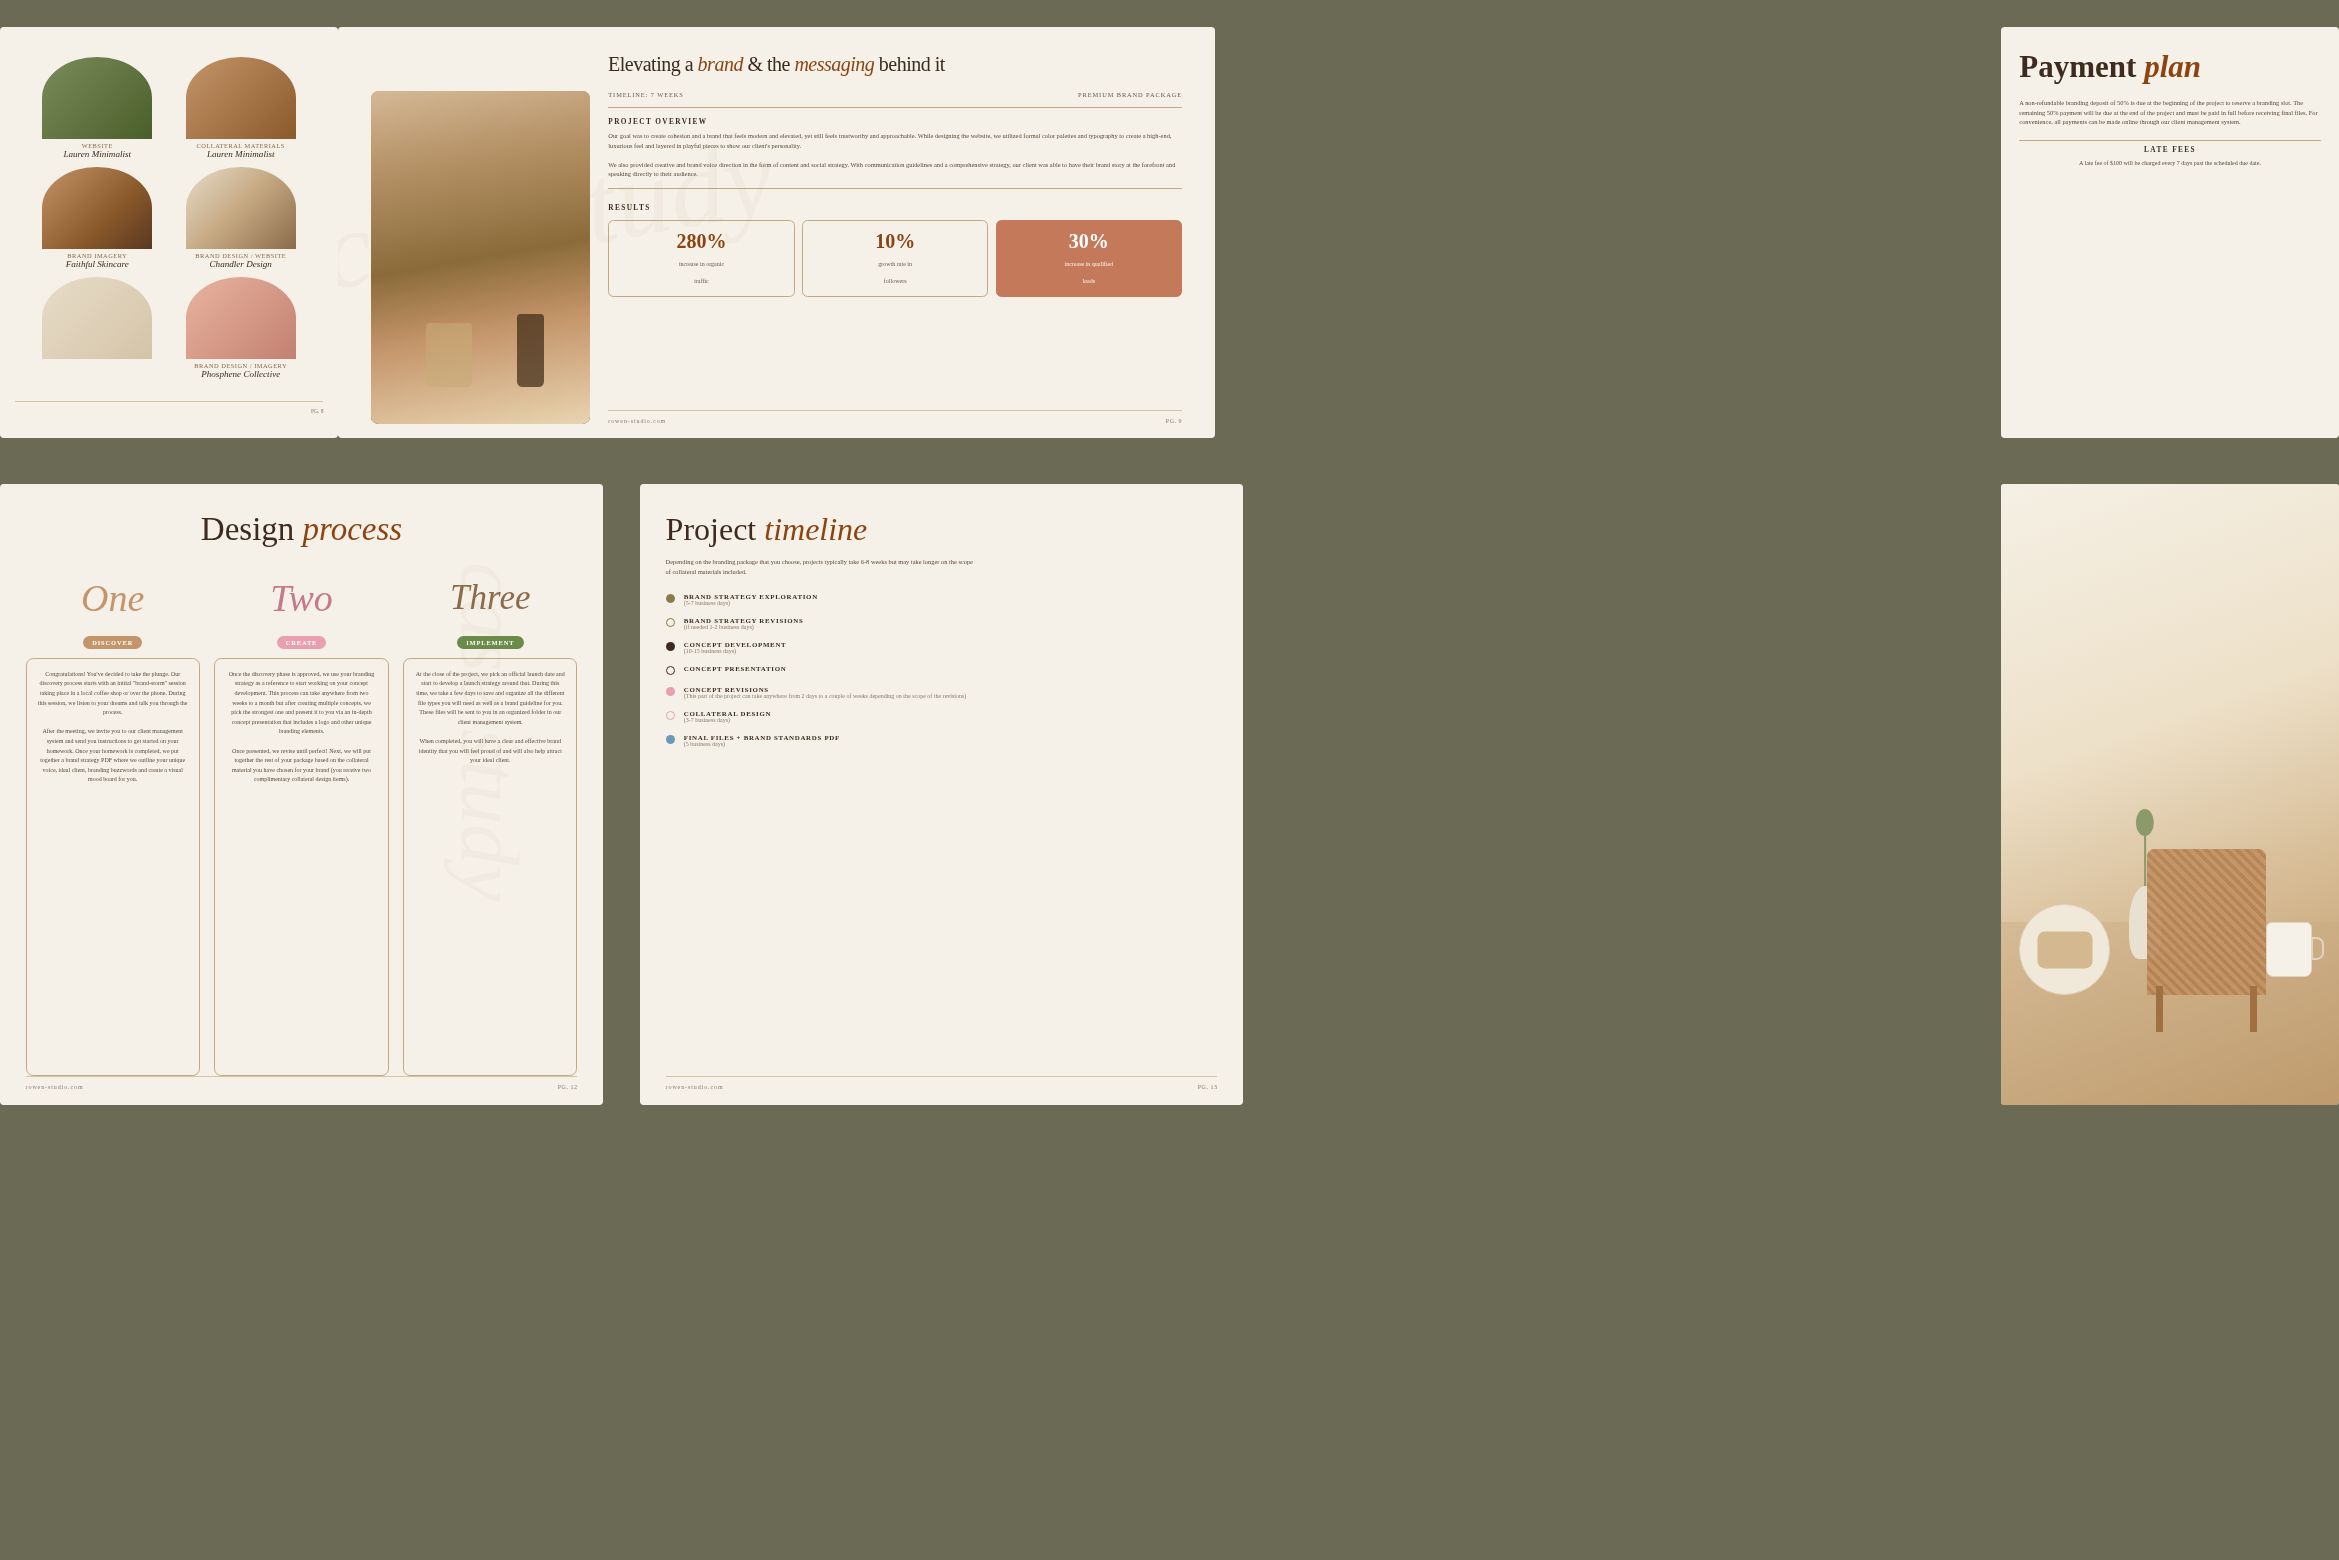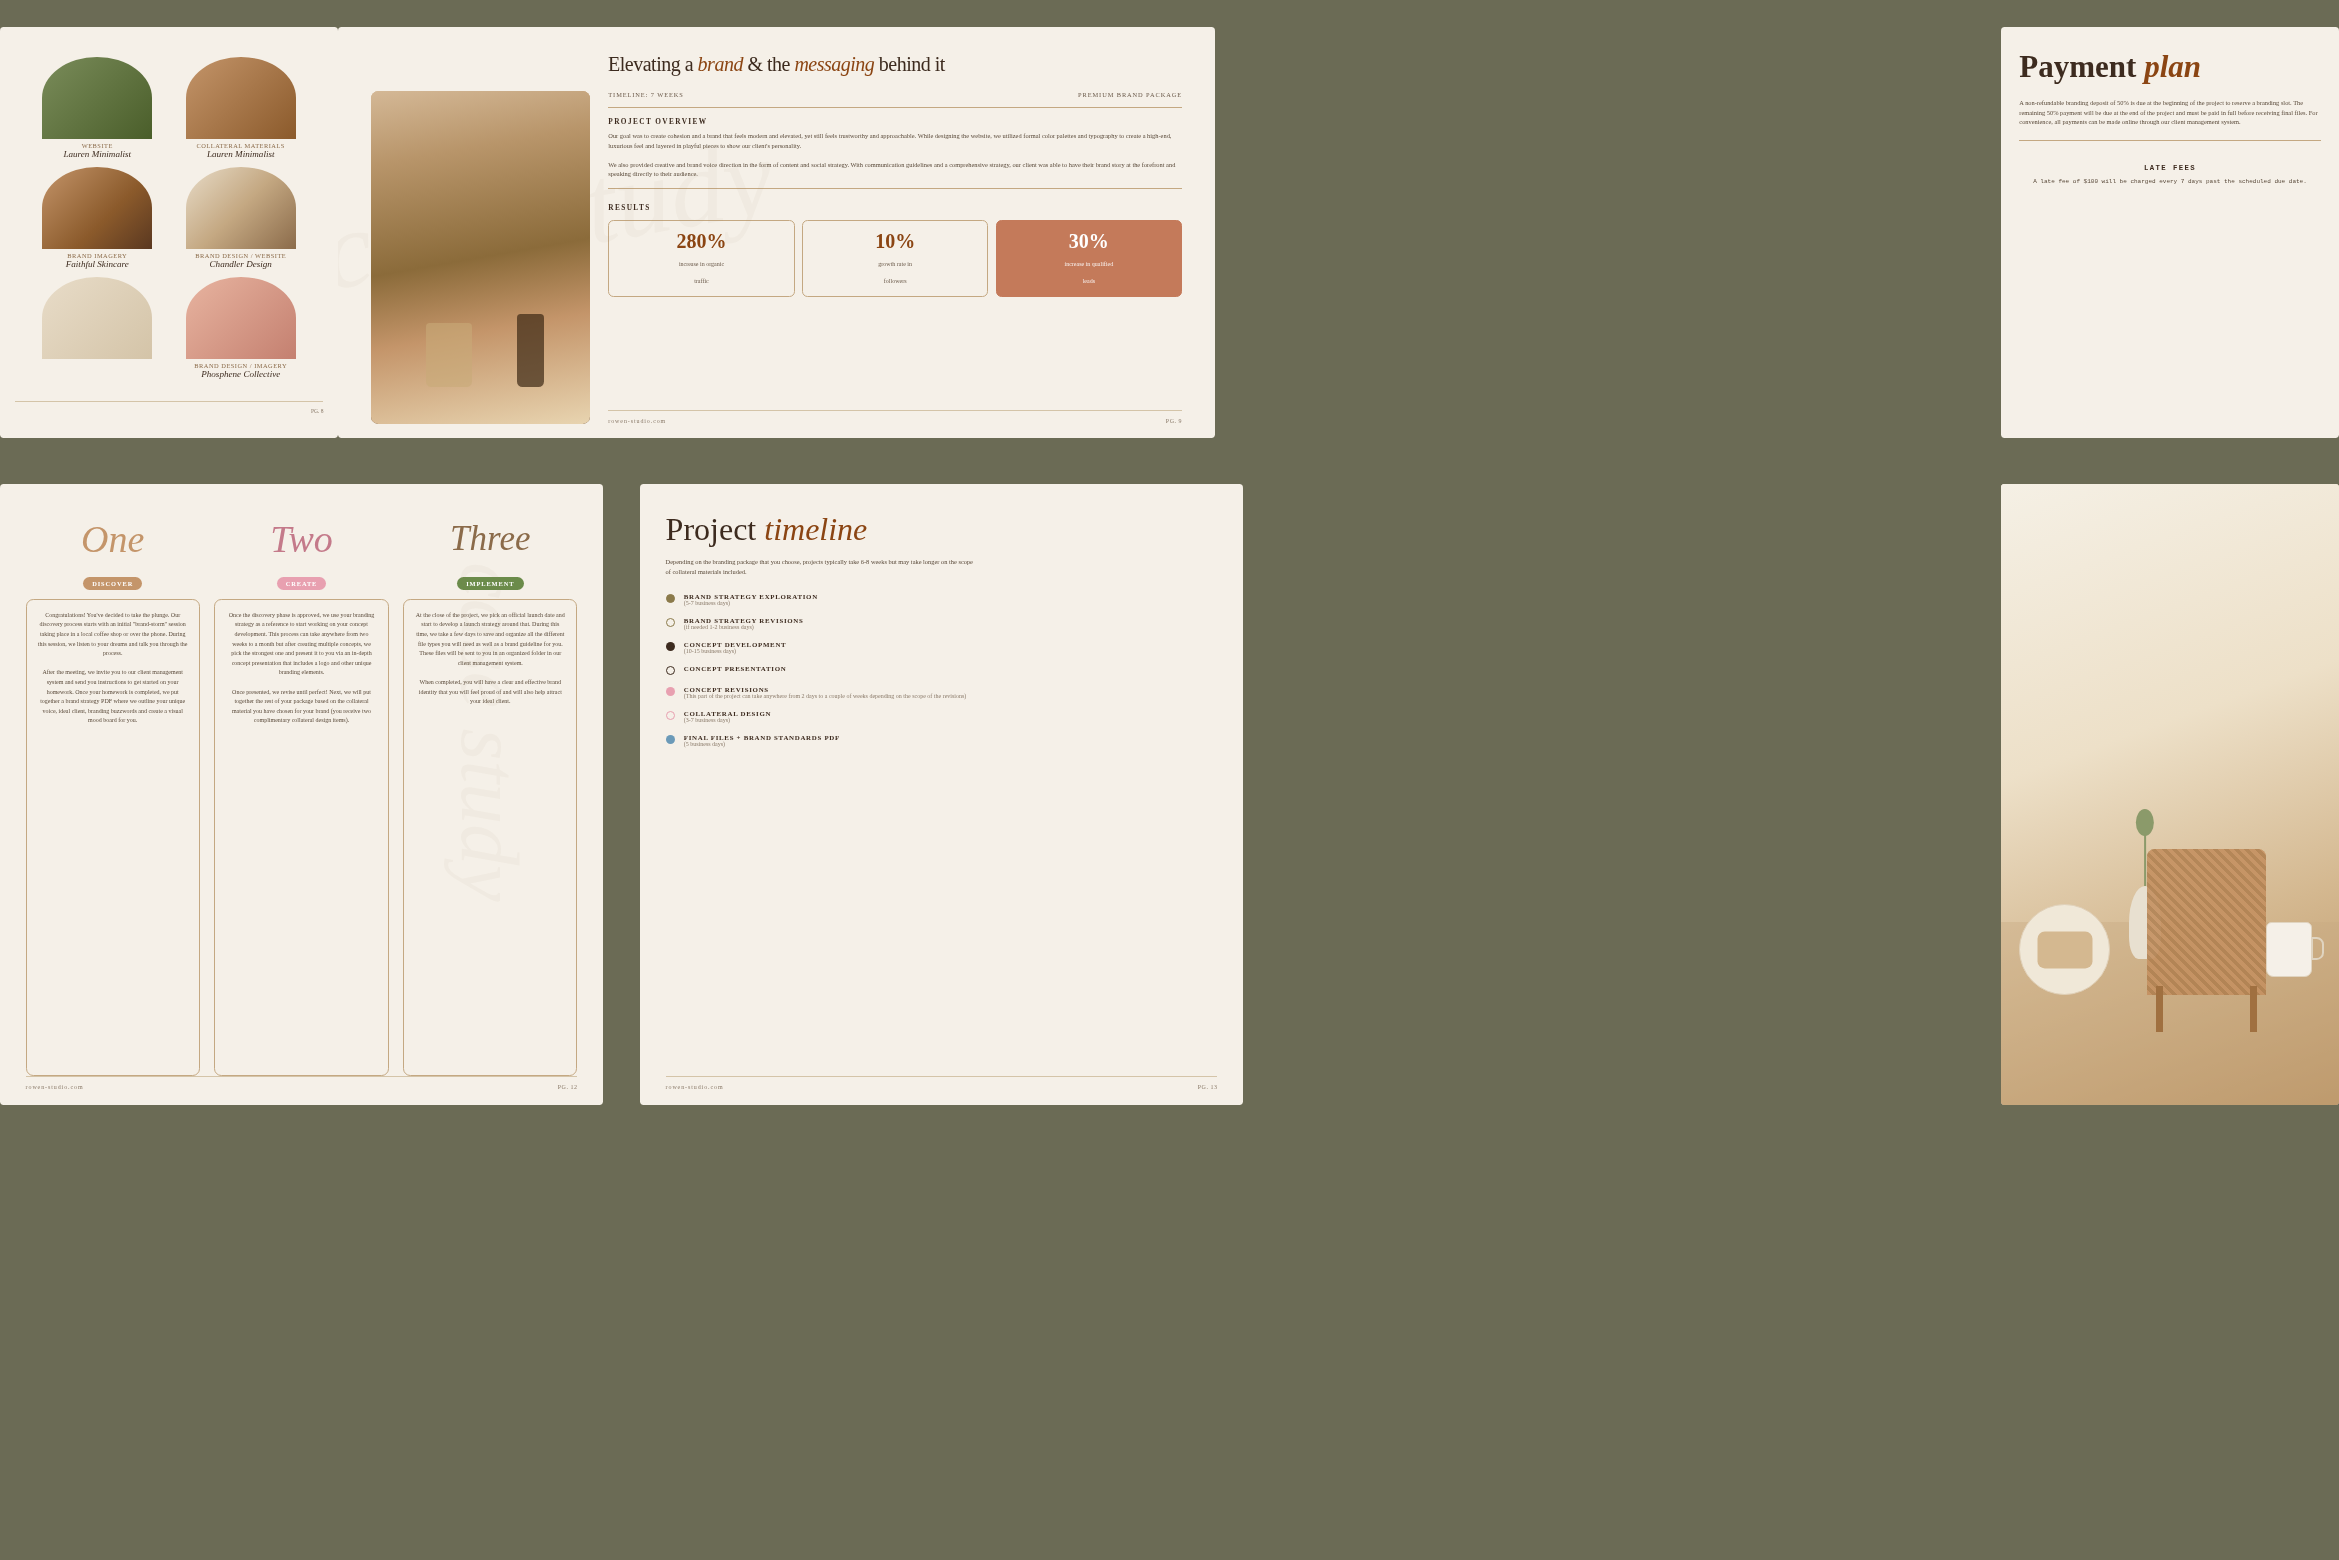--- a/index.html
+++ b/index.html
@@ -631,32 +631,33 @@
     </div>
   </div>
 </div>
 
 <div class="slide slide-3">
   <div class="slide3-inner">
     <h1 class="slide3-title">Payment <em>plan</em></h1>
     <p class="slide3-text">A non-refundable branding deposit of 50% is due at the beginning of the project to reserve a branding slot. The remaining 50% payment will be due at the end of the project and must be paid in full before receiving final files. For convenience, all payments can be made online through our client management system.</p>
 
 
-    <div style="border-top: 0.9px solid #c4a882; padding-top: 23px; font-family: Liberation Mono, monospace;">
+    <div style="border-top: 0.9px solid #c4a882; padding-top: 4px;">
       <div class="late-fees-title">LATE FEES</div>
       <p class="late-fees-text">A late fee of $100 will be charged every 7 days past the scheduled due date.</p>
     </div>
   </div>
 </div>
 
 <div class="slide slide-4">
   <div class="slide4-inner">
 
     <div style="position:absolute;right:-55px;top:40%;font-size:82px;color:rgba(150,130,100,0.05);font-style:italic;transform:translateY(-50%) rotate(90deg);white-space:nowrap;pointer-events:none;font-family:Georgia,serif;">case study</div>
 
+    <h1 class="slide4-title">Design <em>process</em></h1>
 
     <div class="process-steps">
 
       <div class="process-step">
         <div class="step-number-container">
           <span class="step-script one">One</span>
         </div>
         <span class="step-badge badge-discover">DISCOVER</span>
         <div style="height:9.1px;"></div>
         <div class="step-box">

